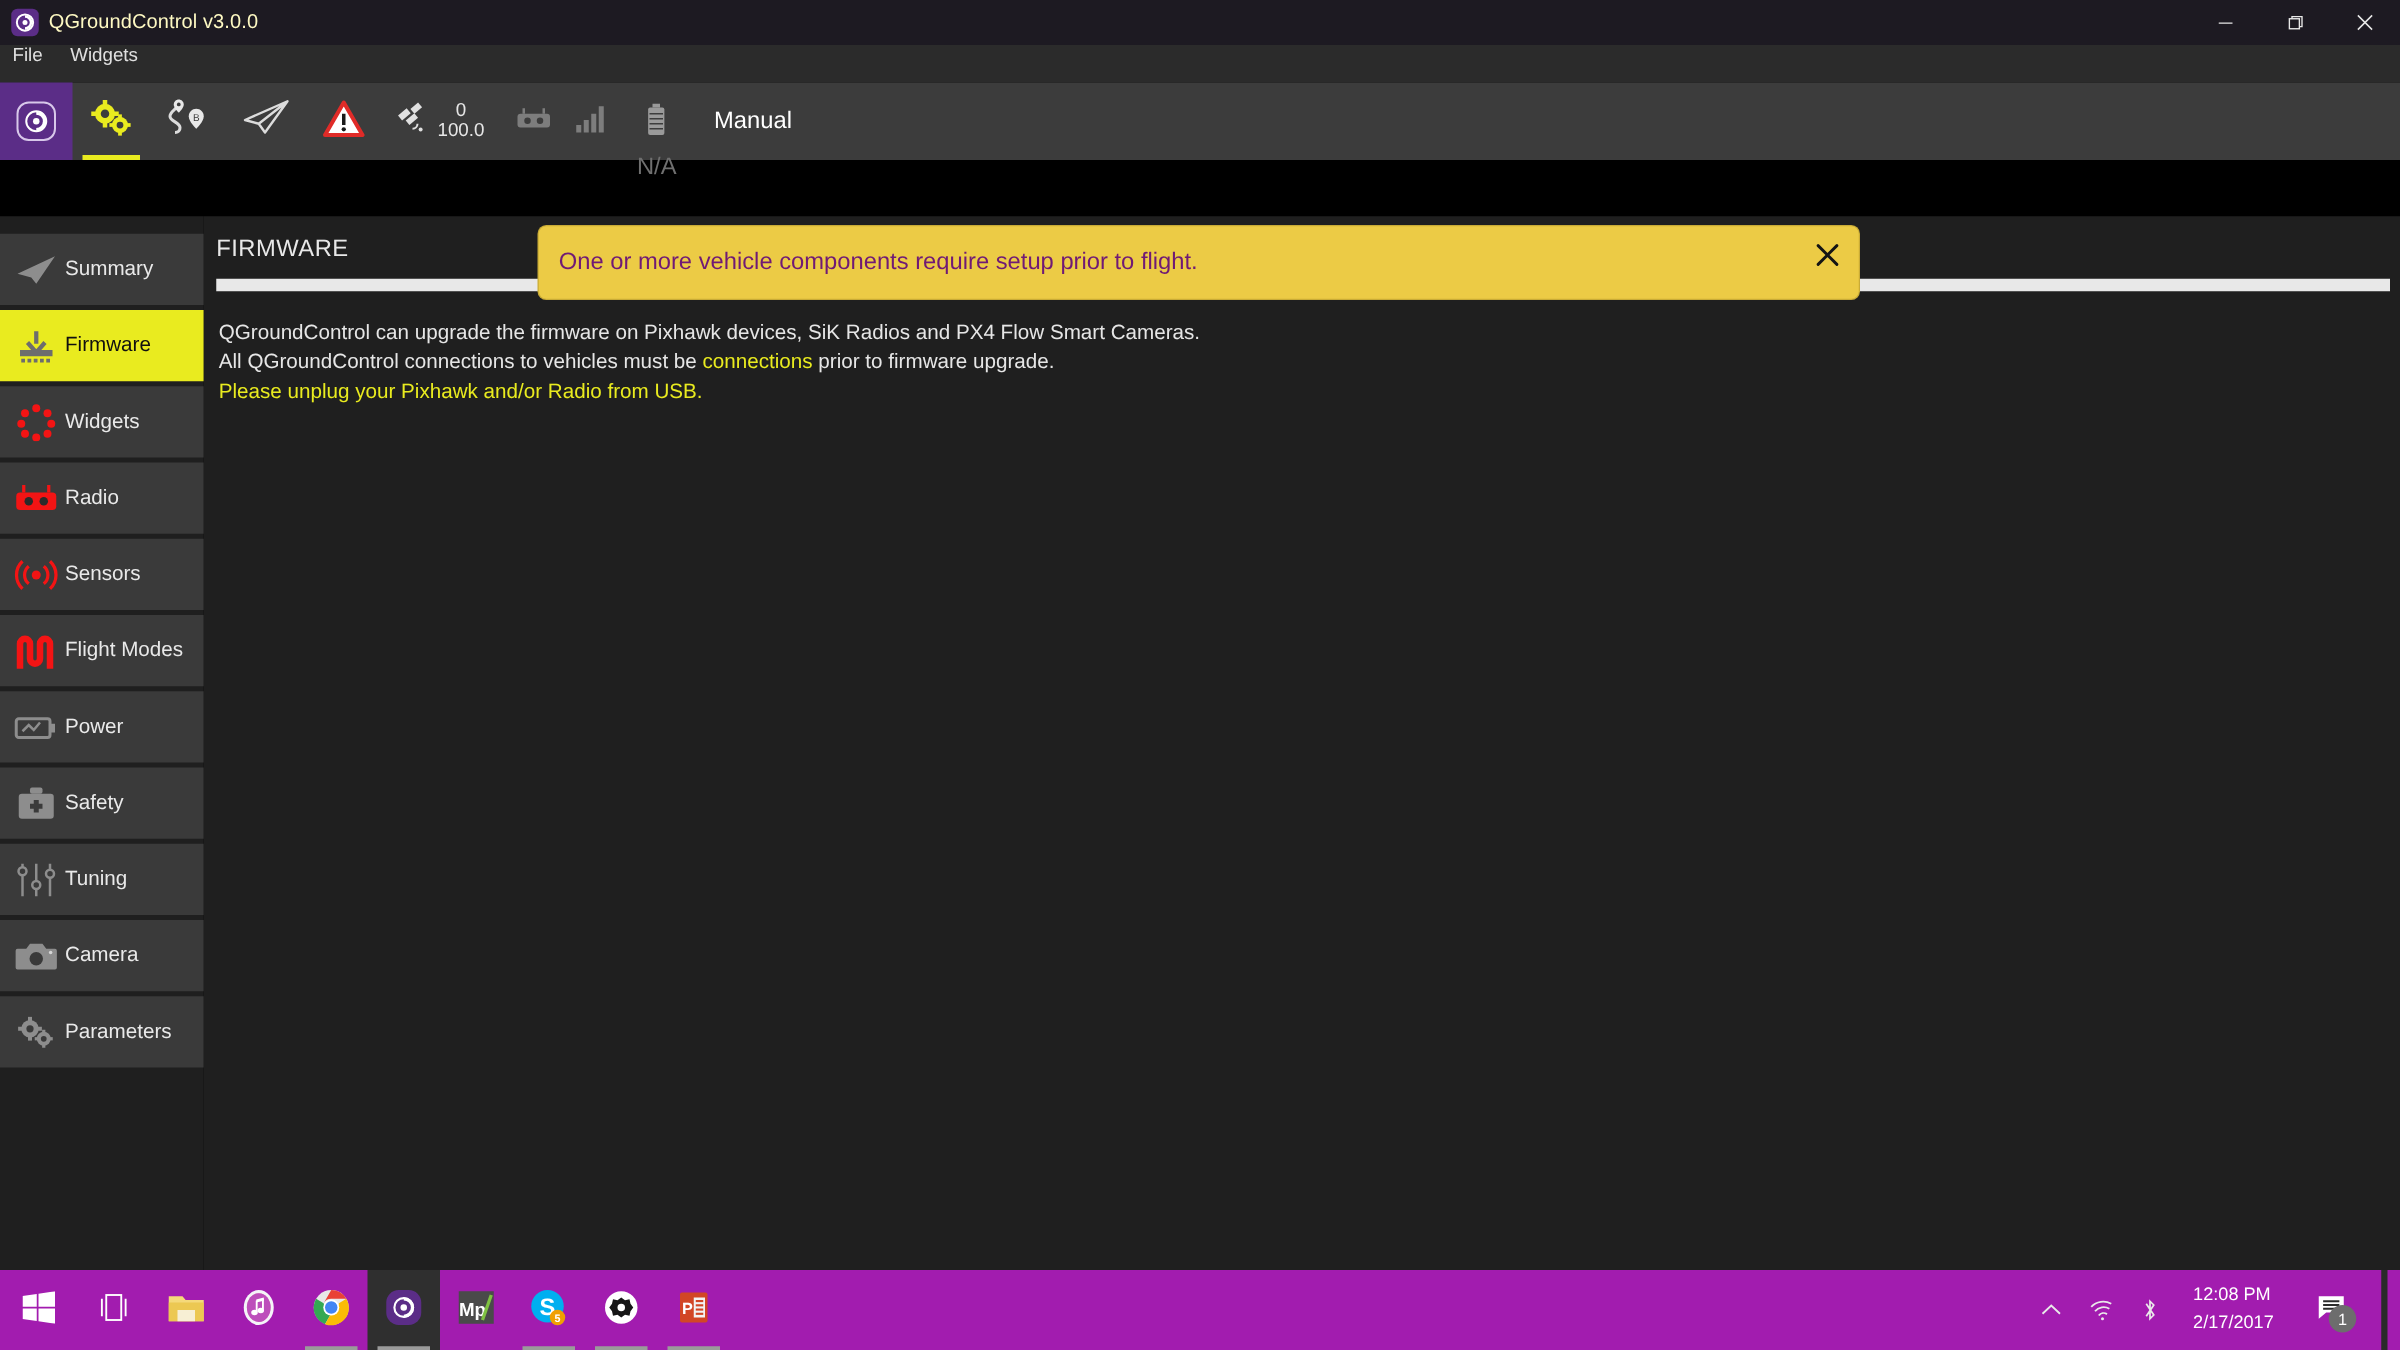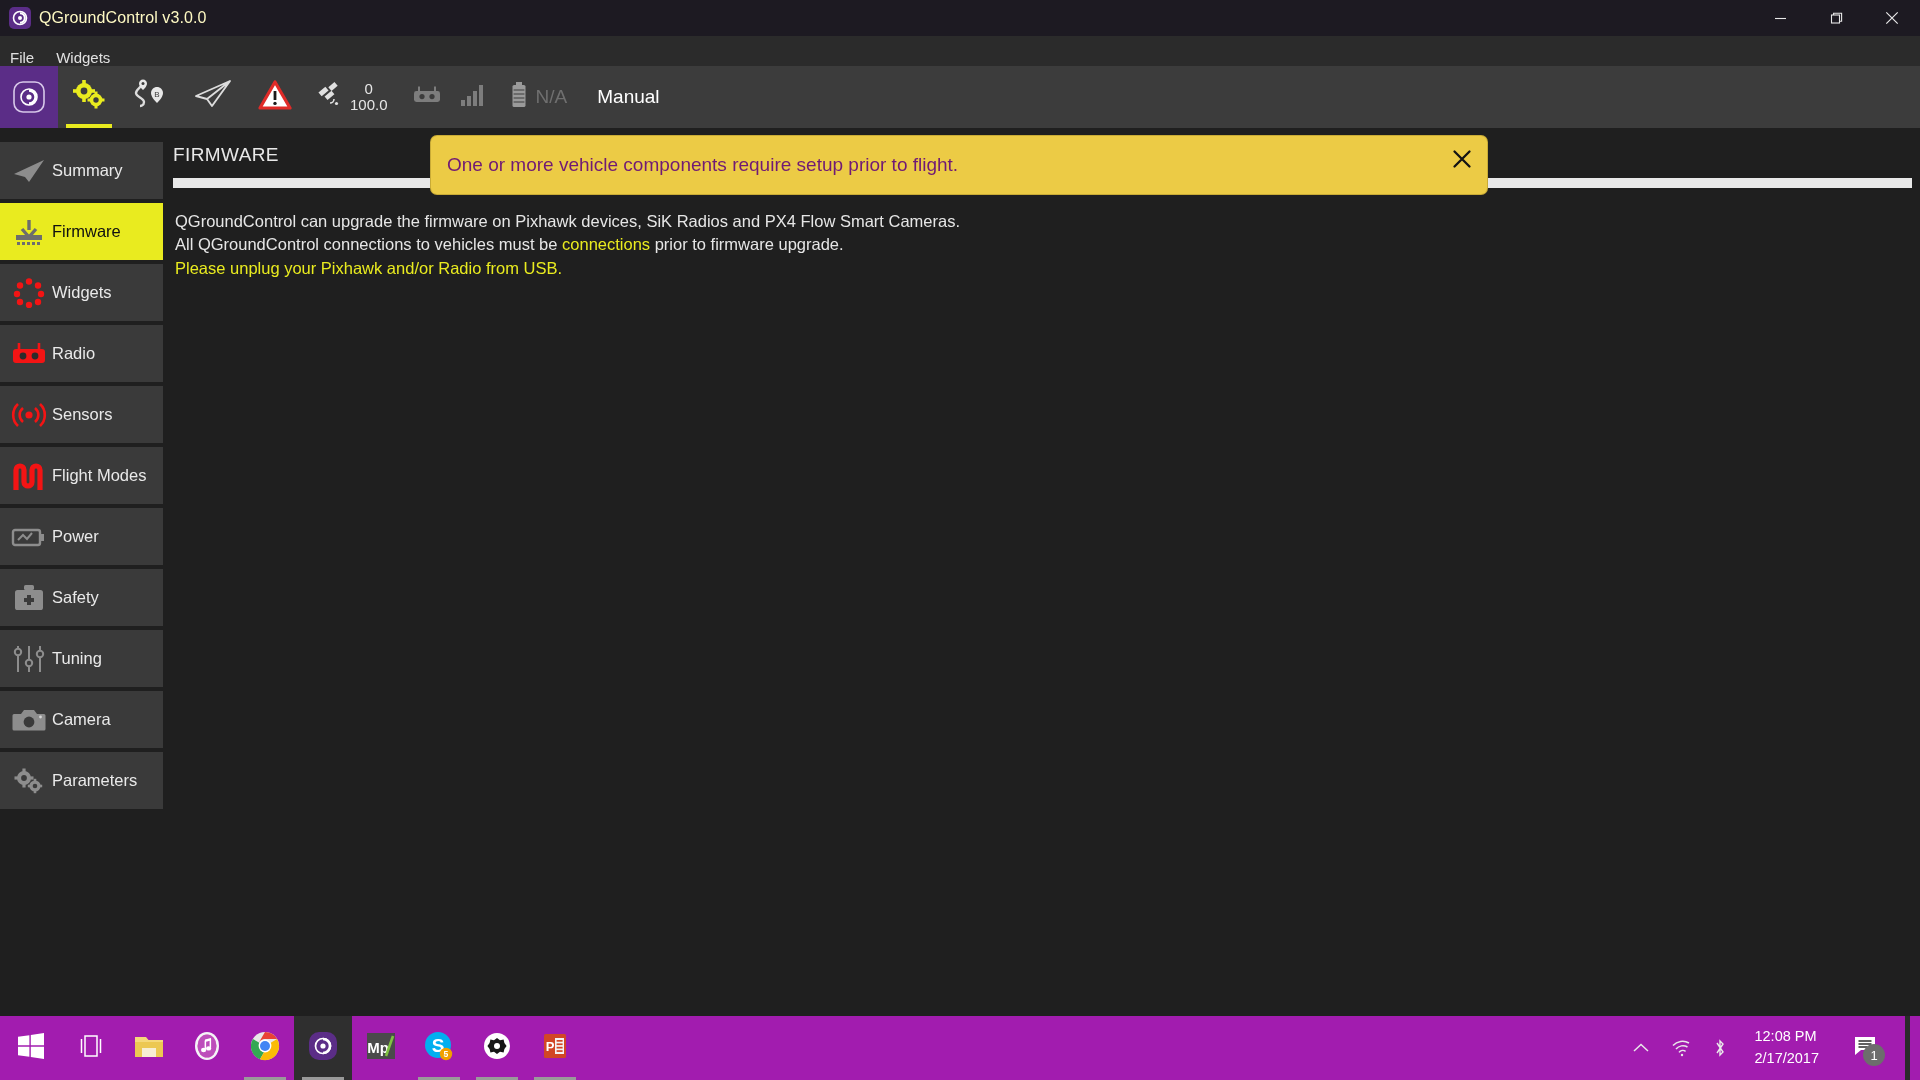--- a/index.html
+++ b/index.html
@@ -24,21 +24,21 @@
   .tb-btns { margin-left: auto; display: flex; height: 36px; }
   .tb-btn {
     width: 56px; height: 36px; display: flex; align-items: center;
     justify-content: center; color: #e8e8e8;
   }
   .tb-btn svg { display: block; }
 
   
   .menubar {
     height: 30px; background: #2b2b2b; display: flex;
-    align-items: flex-end; padding-left: 10px; gap: 22px;
+    align-items: flex-start; padding-left: 10px; gap: 22px;
   }
   .menu-item { color: #e0e0e0; font-size: 15px; }
 
   
   .toolbar {
     height: 62px; background: #3c3c3c; display: flex; align-items: stretch;
   }
   .tool-logo {
     width: 58px; background: #5b2d87; display: flex;
     align-items: center; justify-content: center;
@@ -52,27 +52,27 @@
     height: 4px; background: #e9eb1f;
   }
   .sat-group {
     display: flex; align-items: center; gap: 6px; padding: 0 10px;
   }
   .sat-nums {
     display: flex; flex-direction: column; align-items: center;
     color: #e6e6e6; font-size: 15px; line-height: 1.05;
   }
   .rc-group { display: flex; align-items: center; gap: 18px; padding: 0 14px; }
-  .bat-group { display: flex; align-items: center; gap: 8px; padding: 16px 8px; }
+  .bat-group { display: flex; align-items: center; gap: 8px; padding: 16px 8px; flex-direction: column; }
   .bat-text { color: #6f6f6f; font-size: 19px; }
   .mode-text { color: #ffffff; font-size: 19px; padding: 0 22px;
                display: flex; align-items: center; }
 
   
-  .app-body { display: flex; height: calc(1080px - 36px - 30px - 62px - 64px); }
+  .app-body { display: flex; height: calc(1080px - 36px - 30px - 62px - 64px); margin-top: 45px; }
 
   
   .sidebar {
     width: 163px; background: #1f1f1f; flex: 0 0 163px;
     padding-top: 14px;
   }
   .side-item {
     height: 57px; display: flex; align-items: center;
     background: #3a3a3a; margin-bottom: 4px; padding-left: 6px;
   }

